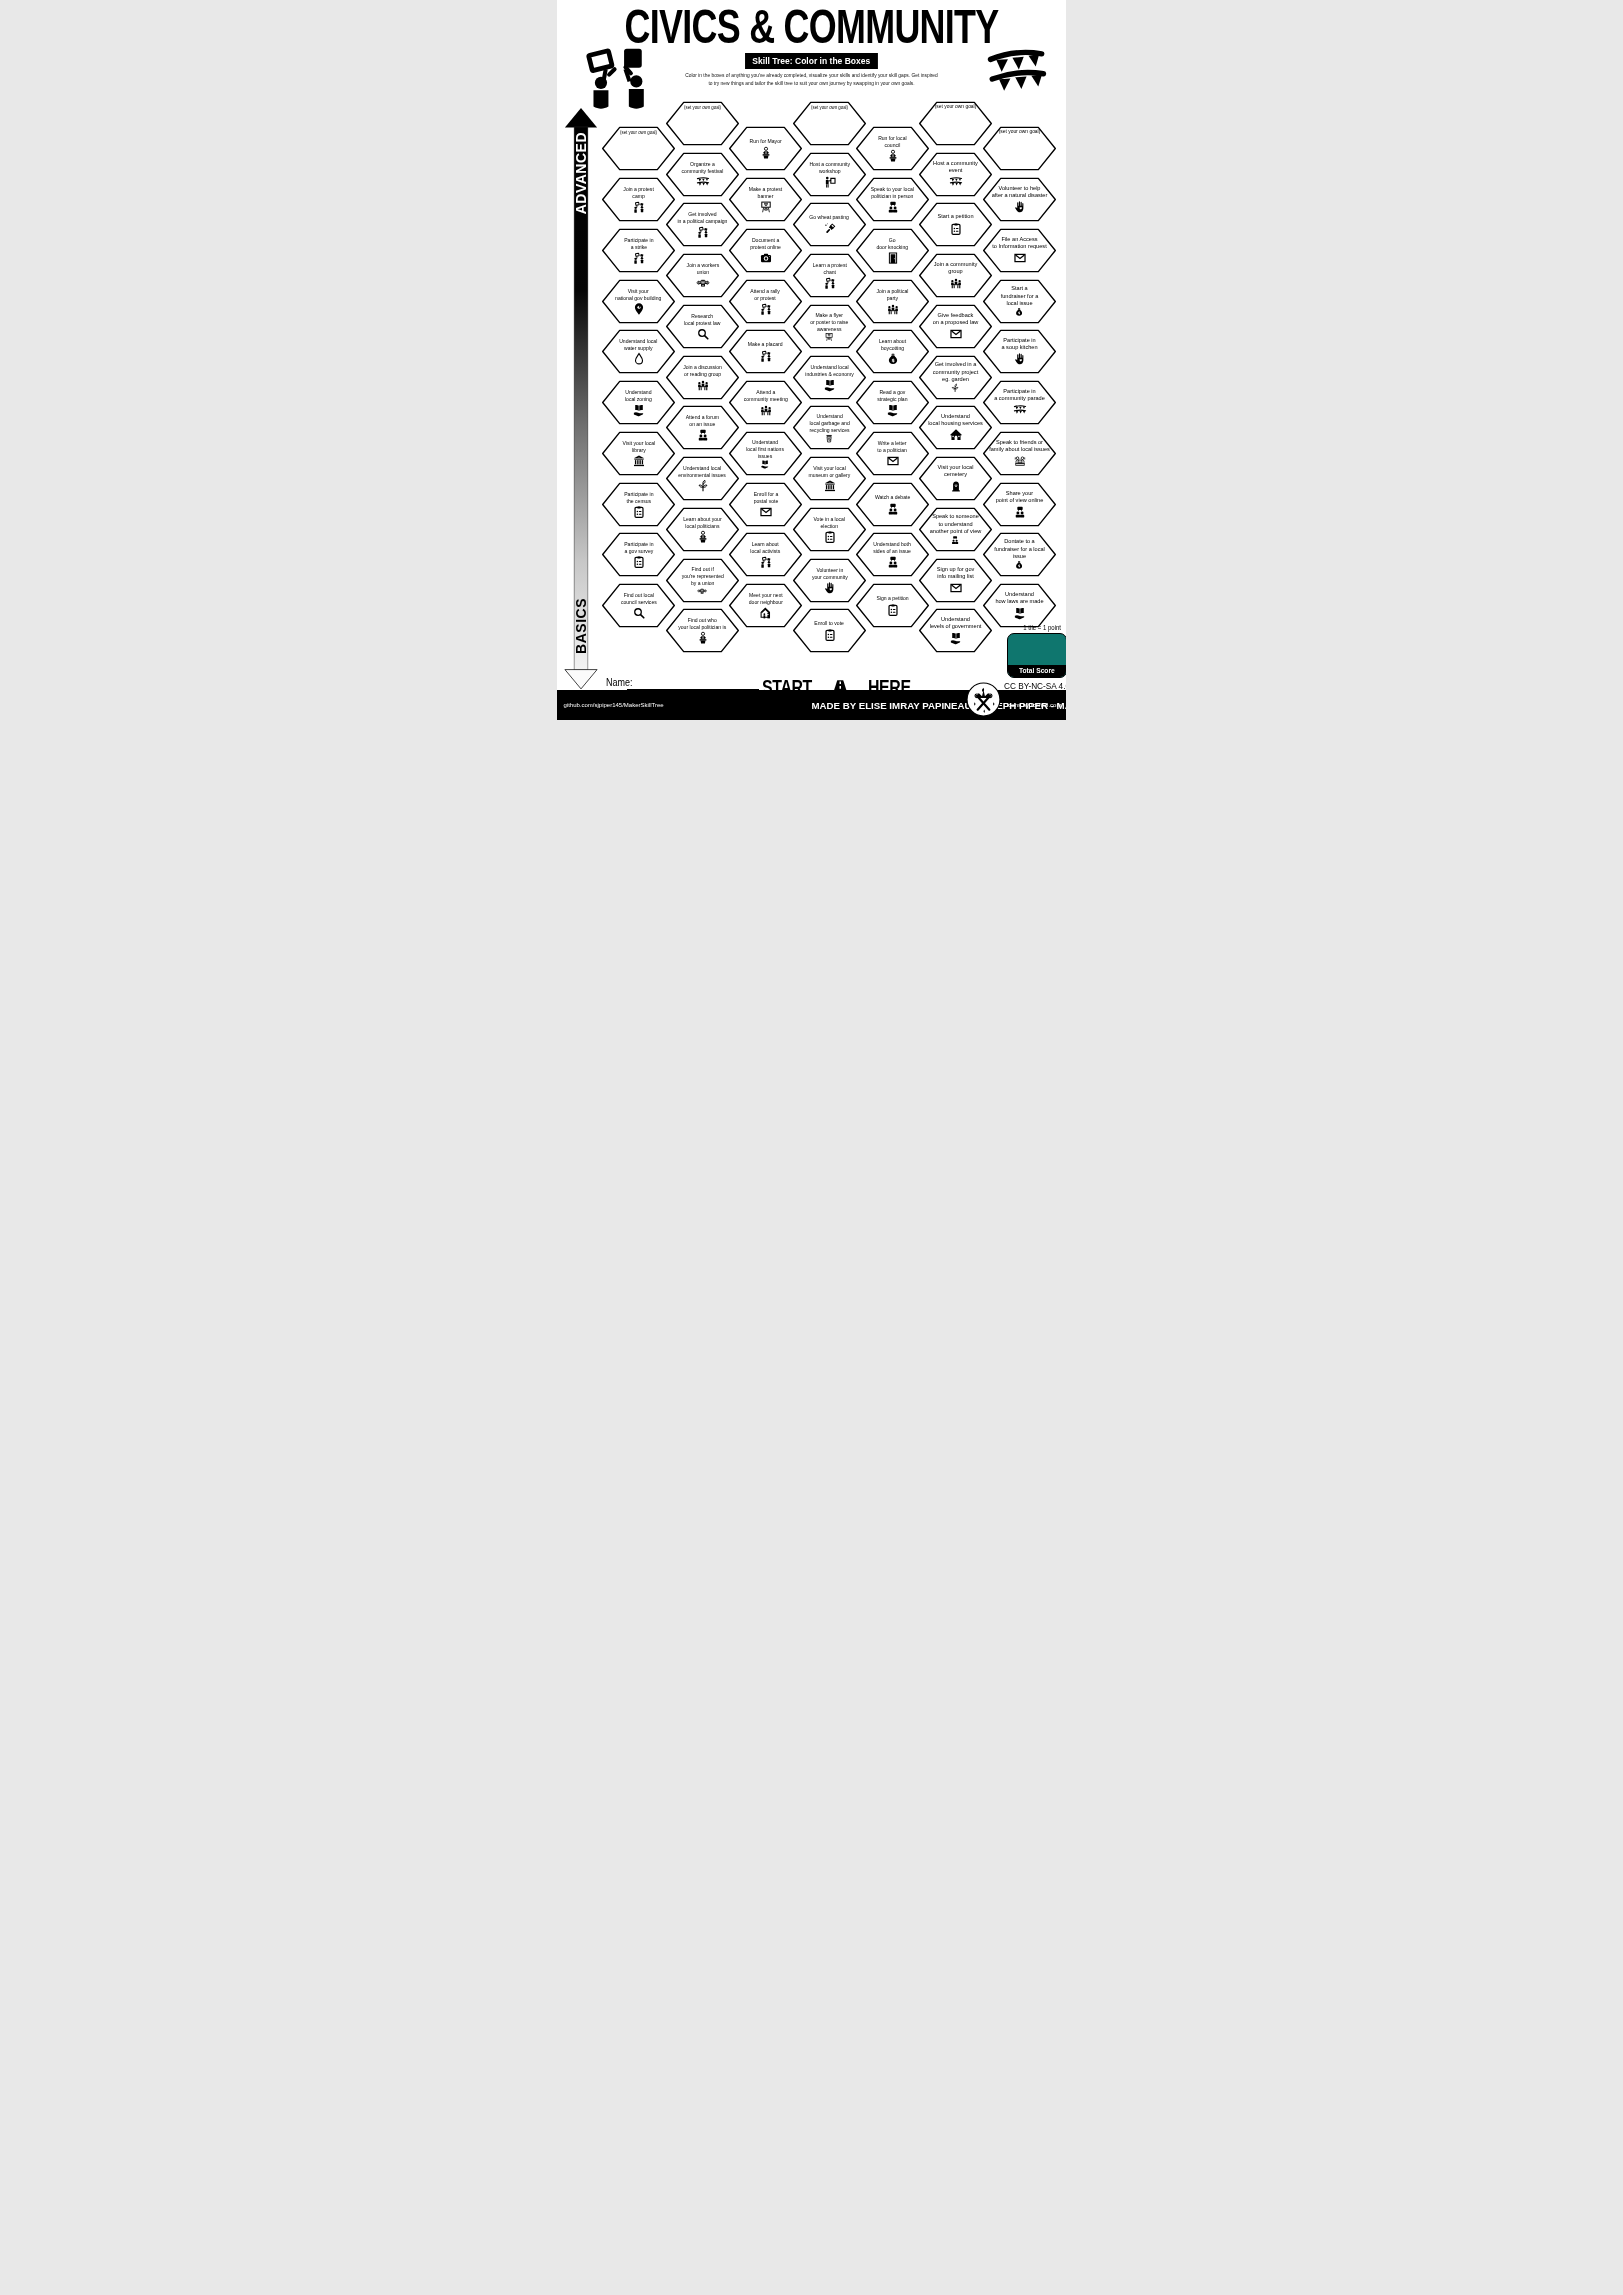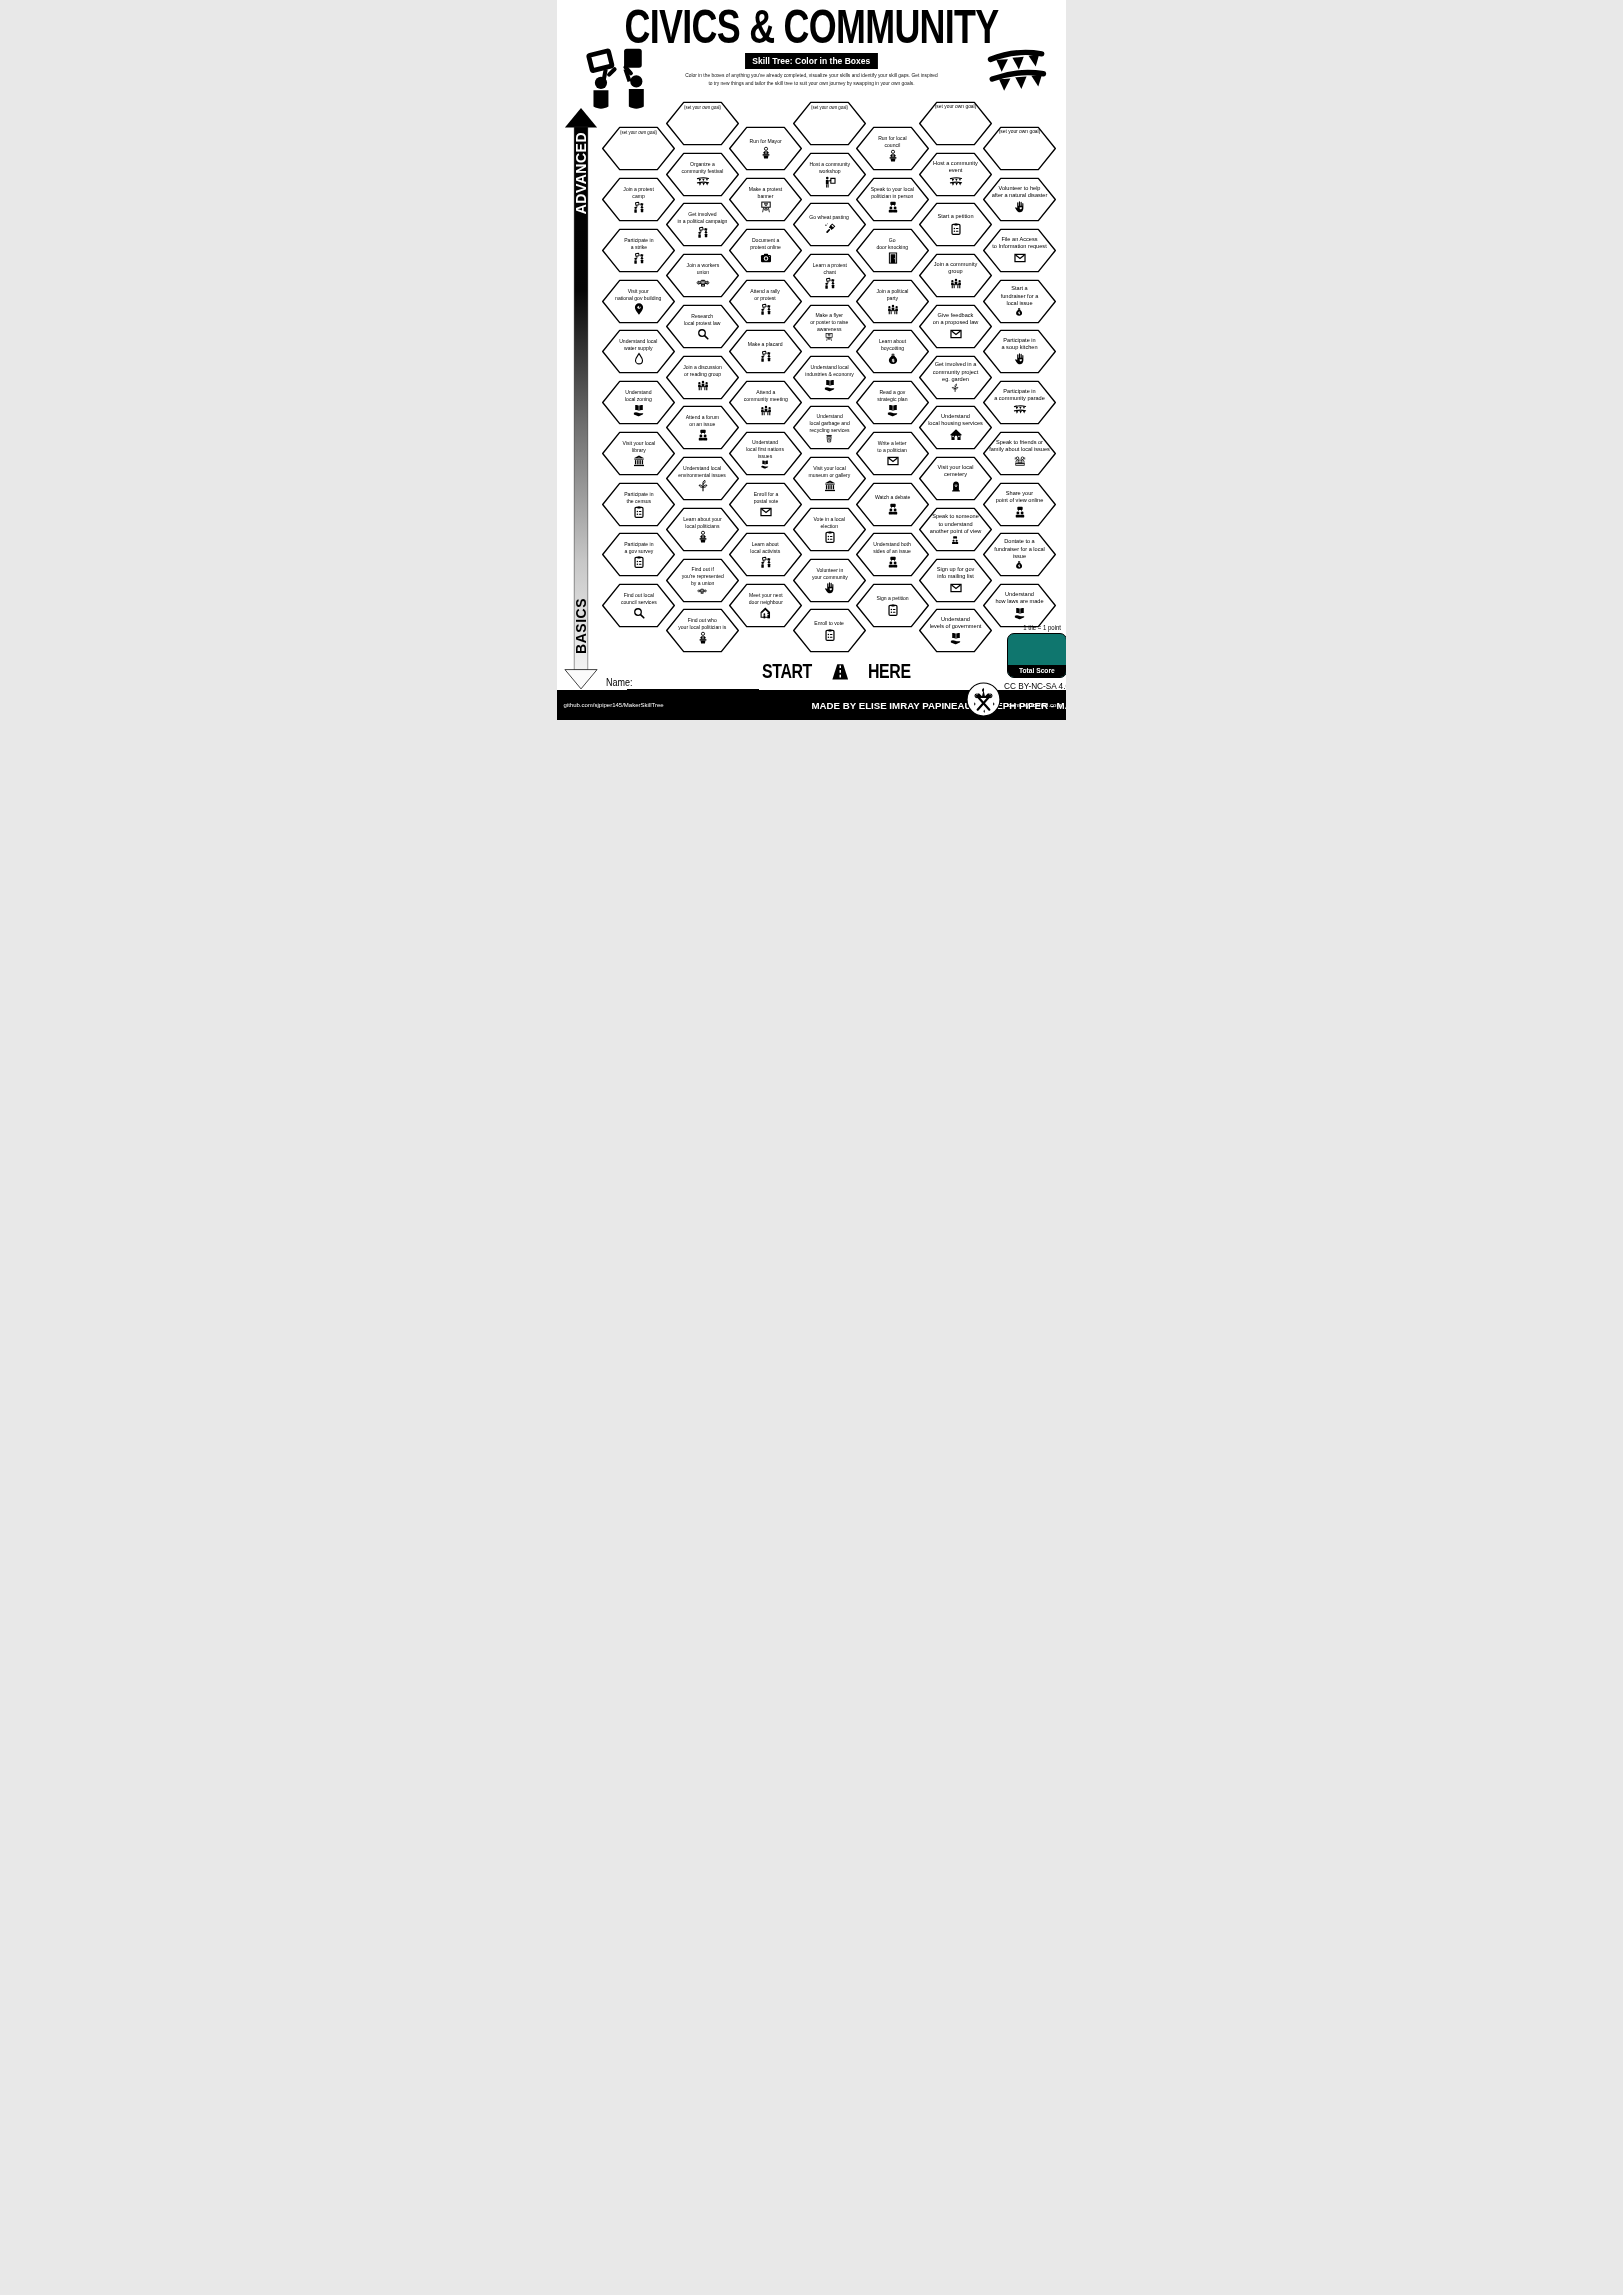--- a/index.html
+++ b/index.html
@@ -27,21 +27,21 @@
   .label{white-space:pre-line;color:#000;}
   .cond .label{font-size:6.2px;line-height:1.13;transform:scaleX(.82);}
   .geo  .label{font-size:5.6px;line-height:1.28;}
   .tile-icon{width:14px;height:14px;flex:none;}
   .tight .tile-icon{width:10.2px;height:10.2px;}
   .tight .content{gap:0.5px;}
   .goal .content{justify-content:flex-start;padding-top:2.3px;}
   .cond.goal .label{font-size:5.3px;}
   .geo.goal .label{font-size:4.9px;}
   
-  #start-here{position:absolute;left:198px;top:660px;display:flex;align-items:center;gap:6.5px;}
+  #start-here{position:absolute;left:198px;top:676px;display:flex;align-items:center;gap:6.5px;}
   .start-word{font-size:20.4px;font-weight:800;transform:scaleX(.78);letter-spacing:-0.5px;}
   #road-icon{width:30.5px;height:21px;}
   
   #name-label{position:absolute;left:49px;top:676px;font-size:10.6px;transform:scaleX(.85);transform-origin:left;}
   #name-line{position:absolute;left:70px;top:689px;width:132px;height:1.2px;background:#000;}
   
   #tile-note{position:absolute;left:430px;top:624px;width:74px;text-align:right;font-size:6.7px;transform:scaleX(.9);transform-origin:right;}
   #score-box{position:absolute;left:450px;top:633px;width:58px;height:43px;border:1.2px solid #000;border-radius:7px;background:#0f766e;overflow:hidden;display:flex;flex-direction:column;}
   #score-input{flex:1;}
   #score-band{height:12.5px;background:#000;color:#fff;display:flex;align-items:center;justify-content:center;font-size:7.4px;font-weight:700;transform:none;}

